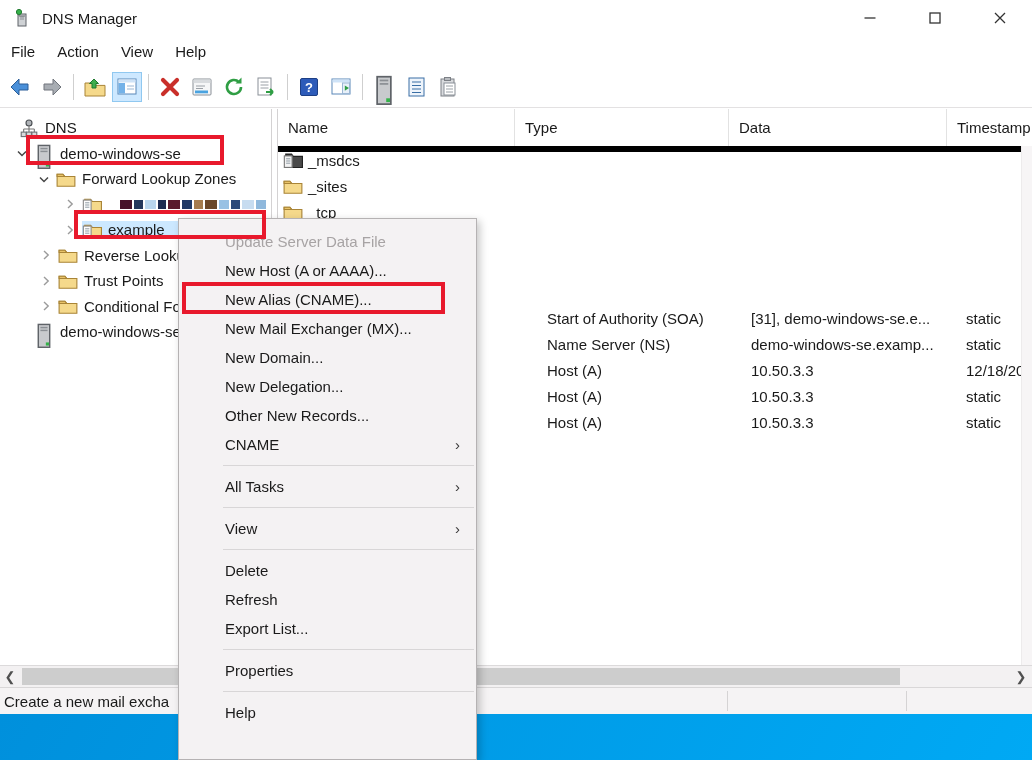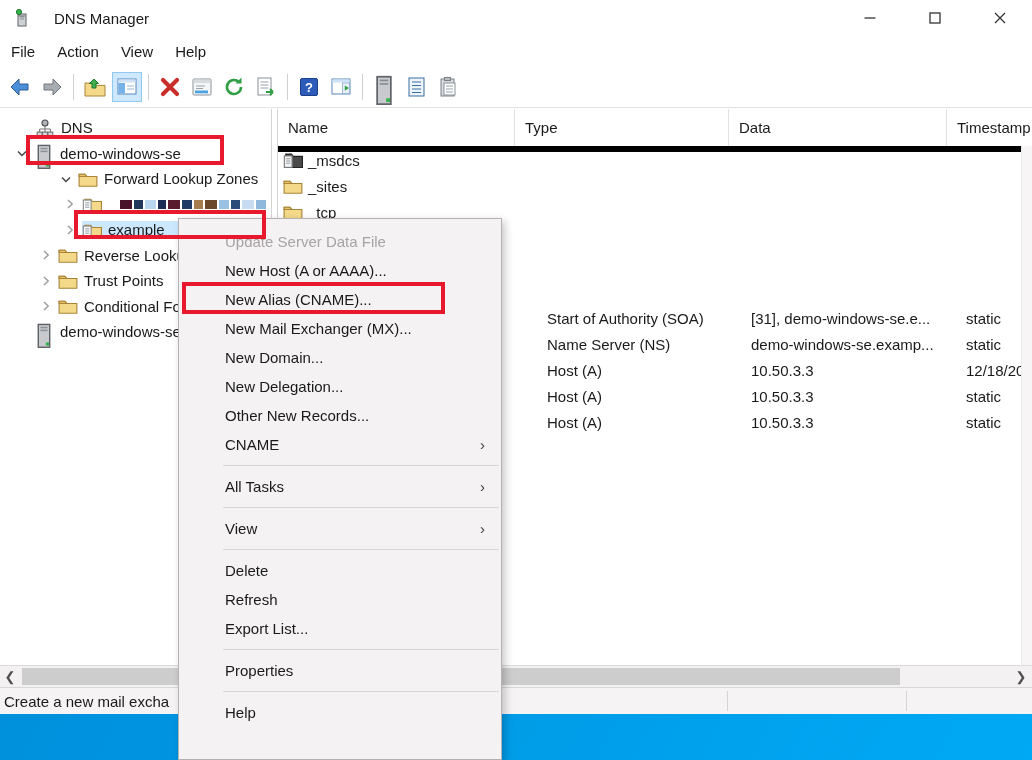--- a/index.html
+++ b/index.html
@@ -3,21 +3,21 @@
 <meta charset="utf-8">
 <style>
   html,body{margin:0;padding:0}
   body{width:1032px;height:760px;position:relative;overflow:hidden;background:#fff;
        font-family:"Liberation Sans",sans-serif;color:#1a1a1a;-webkit-font-smoothing:antialiased}
   svg{display:block}
 
   
   .titlebar{position:absolute;top:0;left:0;right:0;height:36px;display:flex;align-items:center;background:#fff}
   .app-icon{margin-left:12px;width:20px;height:20px}
-  .title{margin-left:22px;font-size:15px}
+  .title{margin-left:10px;font-size:15px}
   .controls{position:absolute;right:0;top:0;height:36px;display:flex}
   .ctrl{width:65px;height:36px;display:flex;align-items:center;justify-content:center}
 
   
   .menubar{position:absolute;top:36px;left:0;right:0;height:30px;display:flex;align-items:center;font-size:15px;background:#fff}
   .menubar-item{padding:5px 11px;cursor:default}
 
   
   .toolbar{position:absolute;top:66px;left:0;right:0;height:42px;display:flex;align-items:center;
            padding-left:4px;border-bottom:1px solid #e3e1e2;background:#fff;box-sizing:border-box}
@@ -62,21 +62,21 @@
   
   .statusbar{position:absolute;left:0;right:0;top:687px;height:27px;background:#f5f3f4;border-top:1px solid #d9d7d8;
              display:flex;align-items:center;font-size:15px;box-sizing:border-box}
   .status-text{margin-left:4px;white-space:nowrap}
   .status-div{position:absolute;top:3px;bottom:3px;width:1px;background:#d5d3d4}
 
   
   .taskbar{position:absolute;left:0;right:0;top:714px;height:46px;background:linear-gradient(120deg,#0090dc,#00a9f4)}
 
   
-  .context-menu{position:absolute;left:178px;top:218px;width:324px;height:542px;background:#f4f2f3;
+  .context-menu{position:absolute;left:178px;top:218px;width:299px;height:542px;background:#f4f2f3;
                 border:1px solid #b5b2b3;box-shadow:3px 3px 8px rgba(0,0,0,.22);padding-top:8px;
                 z-index:40;overflow:hidden;box-sizing:border-box}
   .menu-item{height:29px;display:flex;align-items:center;padding-left:46px;font-size:15px;position:relative;cursor:default}
   .menu-item.disabled{color:#a7a3a4}
   .menu-arrow{position:absolute;right:16px;font-size:15px;color:#3a3a3a}
   .menu-sep{height:1px;background:#d8d6d7;margin:6px 2px 6px 44px}
 
   
   .annotation{position:absolute;border:4px solid #e8192c;z-index:60;pointer-events:none;box-sizing:border-box}
   #anno-server{left:26px;top:135px;width:198px;height:30px}
@@ -247,21 +247,21 @@
           <line x1="10" y1="14" x2="17" y2="14" stroke="#9aa0a6"></line>
           <line x1="10" y1="17" x2="17" y2="17" stroke="#9aa0a6"></line>
         </svg>
       </span>
     </div>
   </div>
 
 <div class="main">
   <div class="tree-pane">
     <div class="tree" id="tree">
-        <div class="tree-row" style="padding-left: 19px; margin-left: 16px;">
+        <div class="tree-row" style="padding-left: 19px;">
           <span class="hl">
             <span class="tree-icon">
               <svg viewBox="0 0 18 18">
                 <circle cx="9" cy="3.6" r="2.7" fill="#b0b4b8" stroke="#4a4e52"></circle>
                 <path d="M9 6.4 V9 M4.2 9 H13.8 M4.2 9 V11.6 M13.8 9 V11.6 M9 9 V11.6" stroke="#777" fill="none"></path>
                 <rect x="2" y="11.8" width="4.4" height="4" fill="#d9dadc" stroke="#6e7276"></rect>
                 <rect x="6.8" y="11.8" width="4.4" height="4" fill="#d9dadc" stroke="#6e7276"></rect>
                 <rect x="11.6" y="11.8" width="4.4" height="4" fill="#d9dadc" stroke="#6e7276"></rect>
               </svg>
             </span>
@@ -279,21 +279,21 @@
               <svg viewBox="0 0 14 18">
                 <rect x="3" y="1" width="8" height="16" fill="#c8cacd" stroke="#5f6368"></rect>
                 <line x1="4.5" y1="3.2" x2="9.5" y2="3.2" stroke="#8b8f94"></line>
                 <line x1="4.5" y1="5.2" x2="9.5" y2="5.2" stroke="#8b8f94"></line>
                 <rect x="8.3" y="13.6" width="2.2" height="2.2" fill="#35b24a"></rect>
               </svg>
             </span>
             <span>demo-windows-se</span>
           </span>
         </div>
-        <div class="tree-row" style="padding-left: 54px;">
+        <div class="tree-row" style="padding-left: 32px;">
           <span class="expander">
             <svg width="16" height="16" viewBox="0 0 16 16">
               <path d="M4 6.4 l4 4.2 4 -4.2" fill="none" stroke="#454545" stroke-width="1.4"></path>
             </svg>
           </span>
           <span class="hl">
             <span class="tree-icon">
               <svg viewBox="0 0 18 16">
                 <path d="M1 3.8 h5.2 l1.6 2 H17 V14.6 H1 Z" fill="#f5d98b" stroke="#a98436"></path>
                 <path d="M1 3.8 h5.2 l1.6 2 H1 Z" fill="#e8c369" stroke="#a98436"></path>

